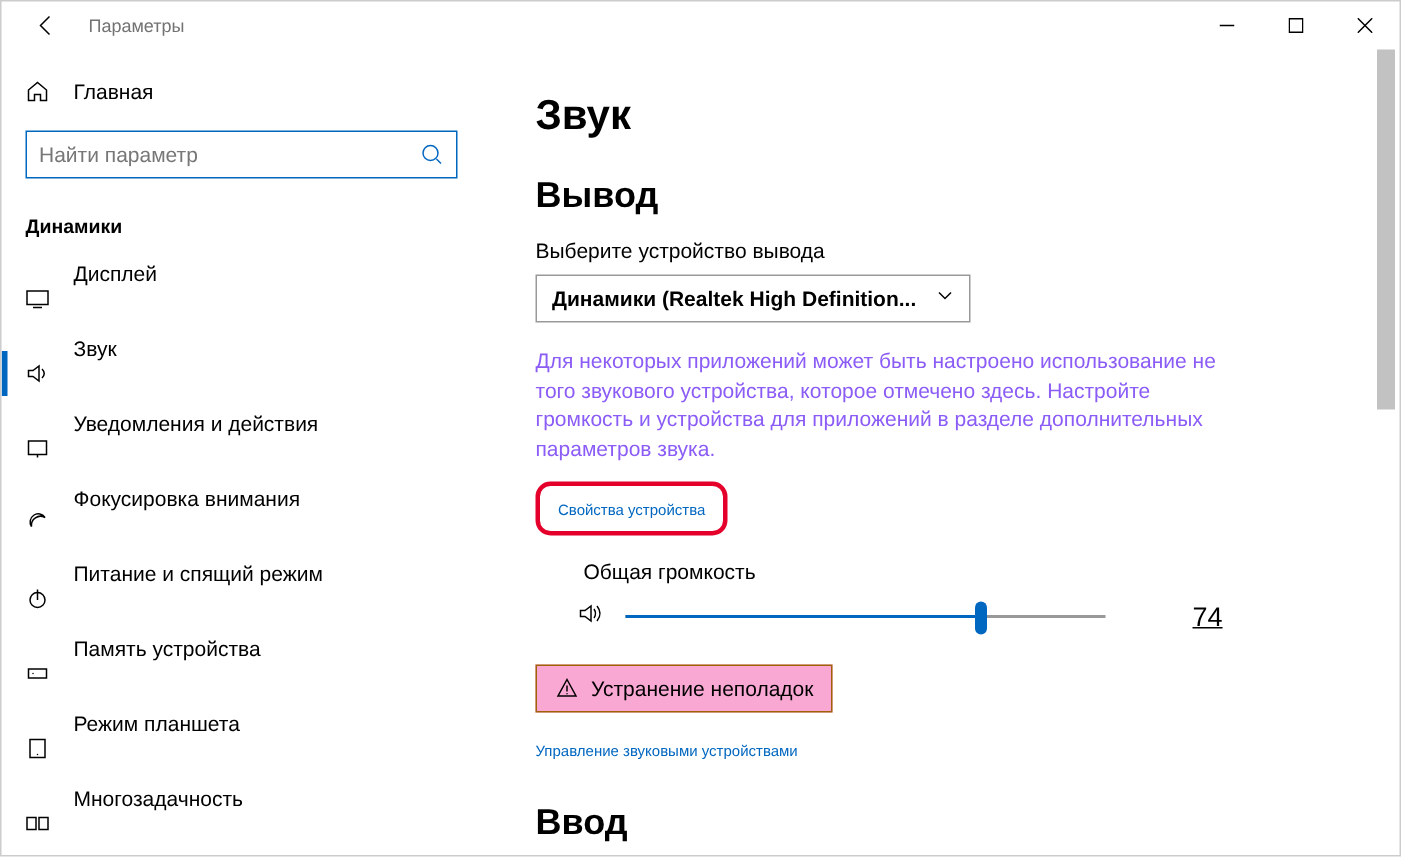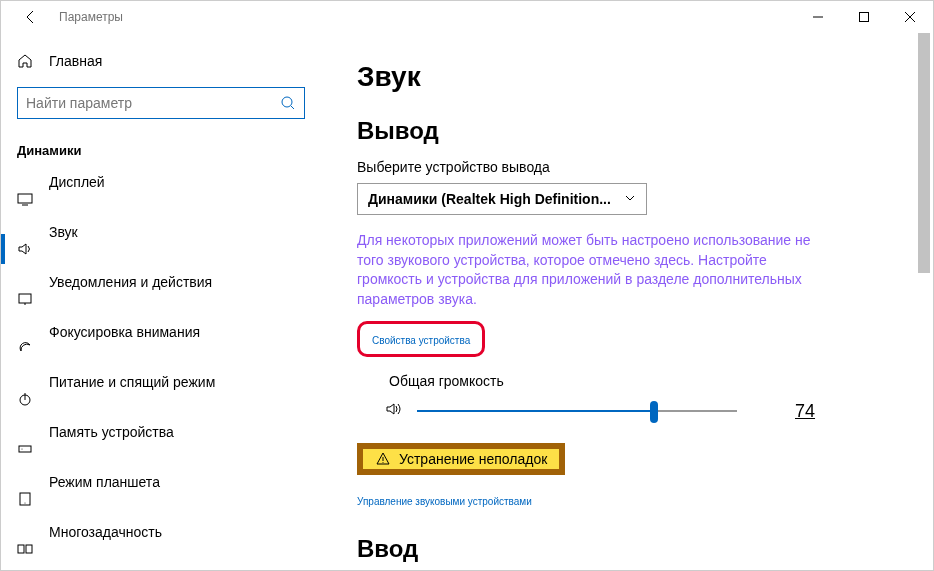--- a/index.html
+++ b/index.html
@@ -34,21 +34,21 @@
   .link { font-size: 10px; color: #0067c0; cursor:pointer; display:inline-block; }
   .highlight-box { display: inline-block; padding: 6px 12px; border: 3px solid #e4002b; border-radius: 10px; margin-bottom: 16px; }
   .volume-label { font-size: 14px; margin-bottom: 10px; margin-left: 32px; }
   .volume-row { display:flex; align-items:center; margin-bottom: 20px; text-decoration: underline; }
   .vol-icon { width: 20px; margin-left: 28px; margin-right: 12px; }
   .slider-wrap { position:relative; width: 320px; height: 24px; }
   .slider-track-bg { position:absolute; top: 11px; height:2px; width:100%; background:#999; }
   .slider-track-fill { position:absolute; top: 11px; height:2px; background:#0067c0; }
   .slider-thumb { position:absolute; top: 2px; width: 8px; height: 22px; background:#0067c0; border-radius:4px; }
   .vol-value { margin-left: 58px; font-size: 18px; }
-  .trouble-btn { background:#fde047; border:6px solid #a16207; height: 32px; display:inline-flex; align-items:center; padding: 0 12px; font-size:14px; cursor:pointer; margin-bottom: 16px; }
+  .trouble-btn { background:#f9a8d4; border:1px solid #a16207; height: 32px; display:inline-flex; align-items:center; padding: 0 12px; font-size:14px; cursor:pointer; margin-bottom: 16px; }
   .trouble-btn svg { margin-right: 8px; }
   .scrollbar { position:absolute; right:1px; top:32px; bottom:1px; width:16px; }
   .scroll-thumb { background:#c2c2c2; position:absolute; left:2px; right:2px; top:0; height: 240px; }
 </style>
 </head>
 <body>
 
 <div class="titlebar">
   <div class="back">
     <svg width="16" height="16" viewBox="0 0 16 16">

